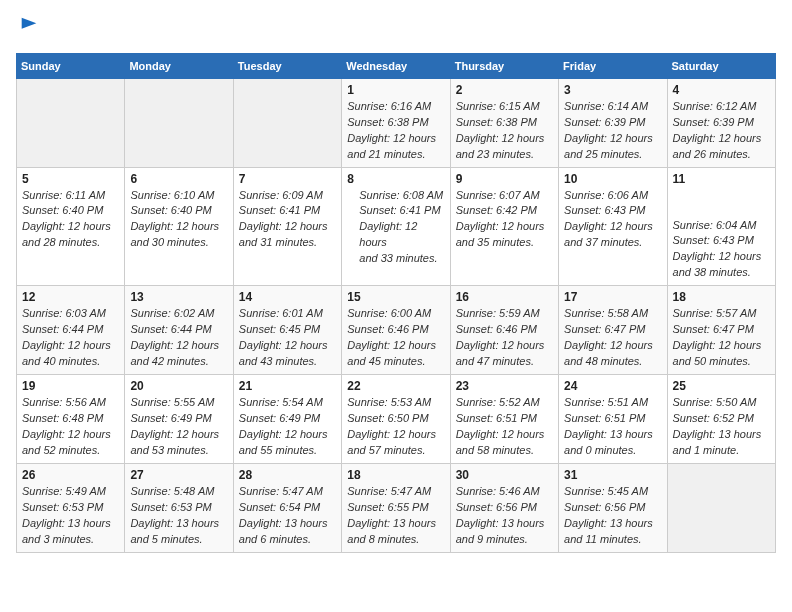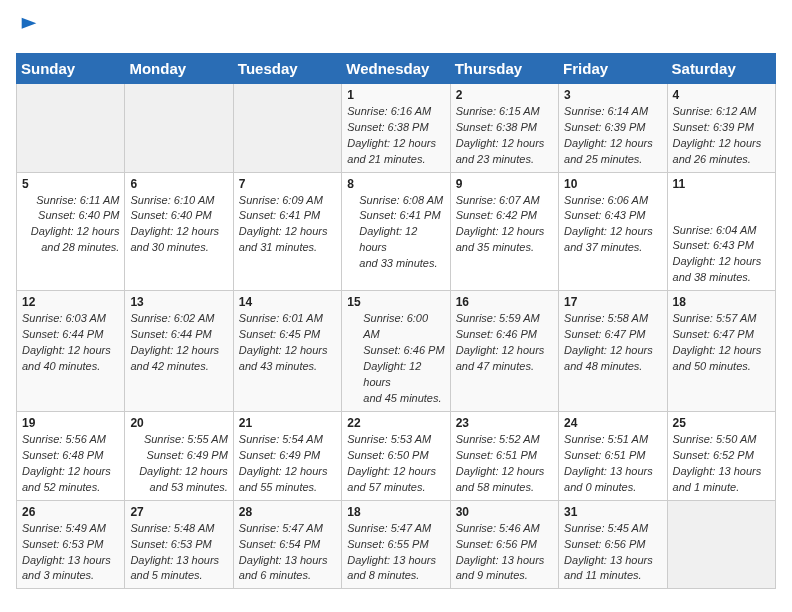--- a/index.html
+++ b/index.html
@@ -48,21 +48,21 @@
     table {
       width: 100%;
       border-collapse: collapse;
       font-size: 11px;
     }
     thead th {
       background: #2a6db5;
       color: #fff;
       padding: 6px 4px;
       text-align: left;
-      font-size: 15px;
+      font-size: 11px;
       font-weight: bold;
       border: 1px solid #2a6db5;
     }
     tbody td {
       border: 1px solid #ccc;
       vertical-align: top;
       padding: 4px 5px;
       width: 14.28%;
       min-height: 80px;
       height: 88px;
@@ -154,21 +154,21 @@
           <span class="day-num">4</span>
           <div class="day-info" style="white-space: pre-line;">Sunrise: 6:12 AM
 Sunset: 6:39 PM
 Daylight: 12 hours
 and 26 minutes.</div>
         </td>
       </tr>
       <tr>
         <td>
           <span class="day-num">5</span>
-          <div class="day-info" style="white-space: pre-line; text-align: right;">Sunrise: 6:11 AM
+          <div class="day-info" style="white-space: pre-line;">Sunrise: 6:11 AM
 Sunset: 6:40 PM
 Daylight: 12 hours
 and 28 minutes.</div>
         </td>
         <td>
           <span class="day-num">6</span>
           <div class="day-info" style="white-space: pre-line;">Sunrise: 6:10 AM
 Sunset: 6:40 PM
 Daylight: 12 hours
 and 30 minutes.</div>
@@ -226,21 +226,21 @@
         </td>
         <td>
           <span class="day-num">14</span>
           <div class="day-info" style="white-space: pre-line;">Sunrise: 6:01 AM
 Sunset: 6:45 PM
 Daylight: 12 hours
 and 43 minutes.</div>
         </td>
         <td>
           <span class="day-num">15</span>
-          <div class="day-info" style="white-space: pre-line; margin-left: 16px;">Sunrise: 6:00 AM
+          <div class="day-info" style="white-space: pre-line;">Sunrise: 6:00 AM
 Sunset: 6:46 PM
 Daylight: 12 hours
 and 45 minutes.</div>
         </td>
         <td>
           <span class="day-num">16</span>
           <div class="day-info" style="white-space: pre-line;">Sunrise: 5:59 AM
 Sunset: 6:46 PM
 Daylight: 12 hours
 and 47 minutes.</div>
@@ -263,21 +263,21 @@
       <tr>
         <td>
           <span class="day-num">19</span>
           <div class="day-info" style="white-space: pre-line;">Sunrise: 5:56 AM
 Sunset: 6:48 PM
 Daylight: 12 hours
 and 52 minutes.</div>
         </td>
         <td>
           <span class="day-num">20</span>
-          <div class="day-info" style="white-space: pre-line; text-align: right;">Sunrise: 5:55 AM
+          <div class="day-info" style="white-space: pre-line;">Sunrise: 5:55 AM
 Sunset: 6:49 PM
 Daylight: 12 hours
 and 53 minutes.</div>
         </td>
         <td>
           <span class="day-num">21</span>
           <div class="day-info" style="white-space: pre-line;">Sunrise: 5:54 AM
 Sunset: 6:49 PM
 Daylight: 12 hours
 and 55 minutes.</div>

